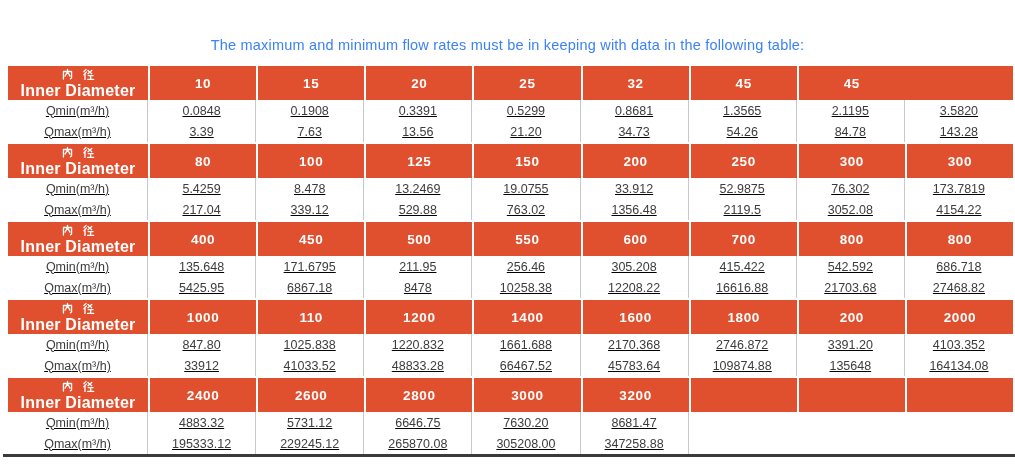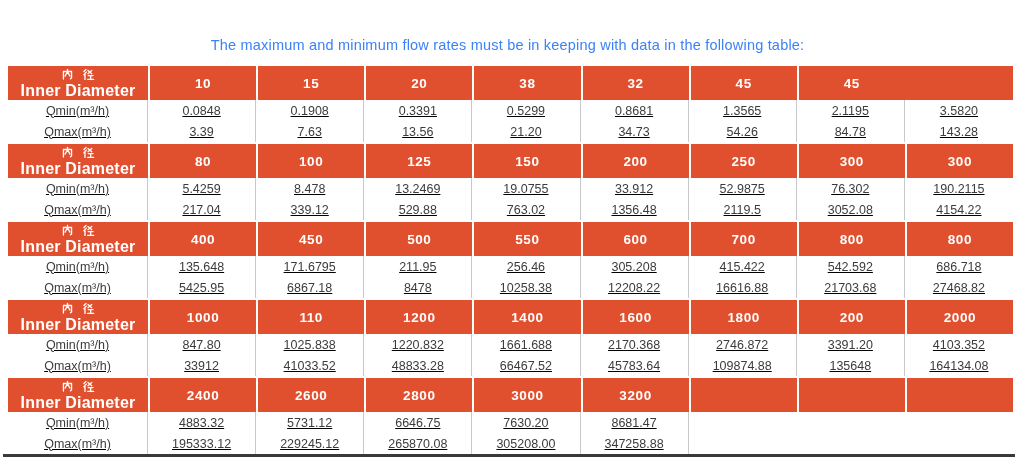--- a/index.html
+++ b/index.html
@@ -52,21 +52,21 @@
             </svg>
             <svg width="13" height="13" viewBox="0 0 24 24" fill="none" stroke="#fff" stroke-width="2.4" stroke-linecap="round" stroke-linejoin="round">
               <path d="M7.5,2.5 L3.5,6.5 M8,7.5 L3.5,12.5 M5.5,9.5 V21 M11,4.5 L18,10.5 M18,4.5 L11,10.5 M11.5,14 H20.5 M16,14 V21 M10.5,21 H21.5"></path>
             </svg>
           </span>
           <span class="en">Inner Diameter</span>
         </div>
         <div class="hc">10</div>
         <div class="hc">15</div>
         <div class="hc">20</div>
-        <div class="hc">38</div>
+        <div class="hc">25</div>
         <div class="hc">32</div>
         <div class="hc">45</div>
         <div class="hc">45</div>
       </div>
       <div class="row dr">
         <div class="lc">Qmin(m³/h)</div>
         <div class="dc">0.0848</div>
         <div class="dc">0.1908</div>
         <div class="dc">0.3391</div>
         <div class="dc">0.5299</div>
@@ -111,21 +111,21 @@
       </div>
       <div class="row dr">
         <div class="lc">Qmin(m³/h)</div>
         <div class="dc">5.4259</div>
         <div class="dc">8.478</div>
         <div class="dc">13.2469</div>
         <div class="dc">19.0755</div>
         <div class="dc">33.912</div>
         <div class="dc">52.9875</div>
         <div class="dc">76.302</div>
-        <div class="dc last">190.2115</div>
+        <div class="dc last">173.7819</div>
       </div>
       <div class="row dr">
         <div class="lc">Qmax(m³/h)</div>
         <div class="dc">217.04</div>
         <div class="dc">339.12</div>
         <div class="dc">529.88</div>
         <div class="dc">763.02</div>
         <div class="dc">1356.48</div>
         <div class="dc">2119.5</div>
         <div class="dc">3052.08</div>

